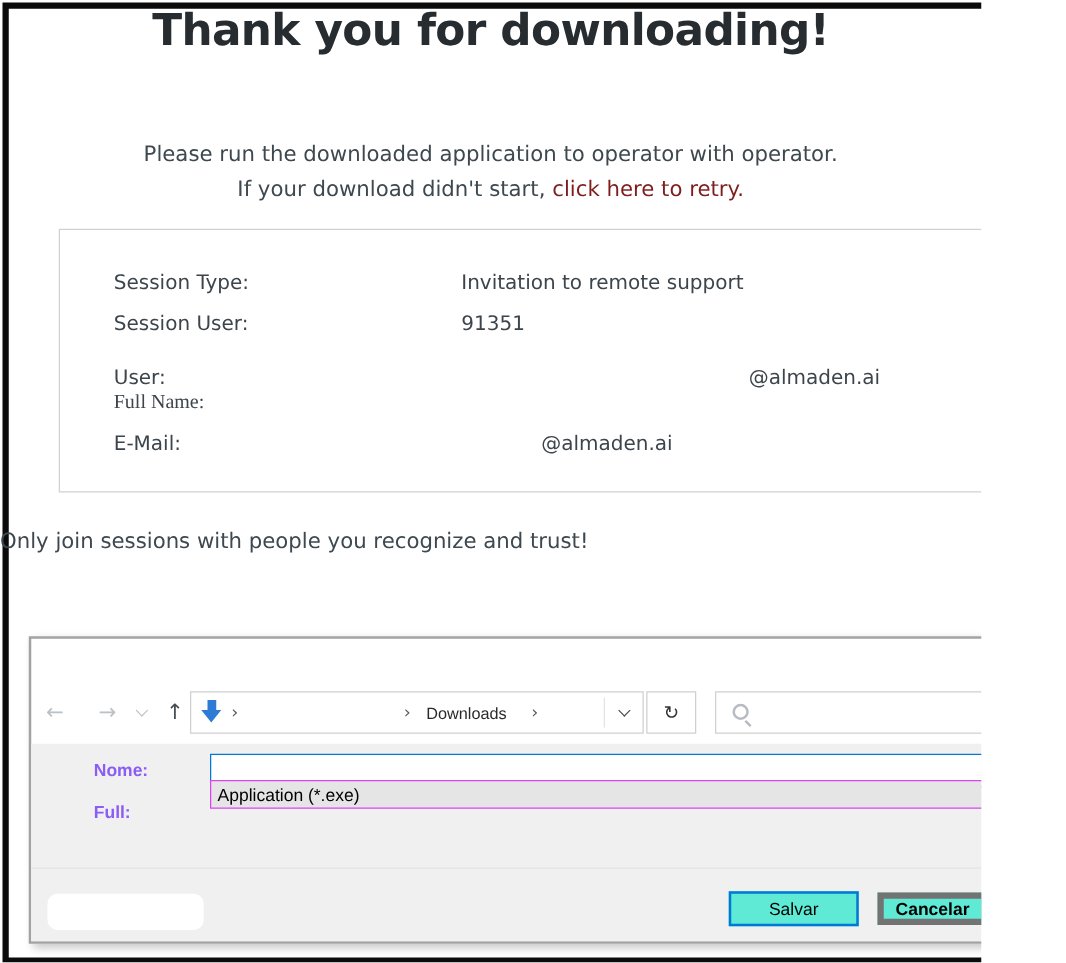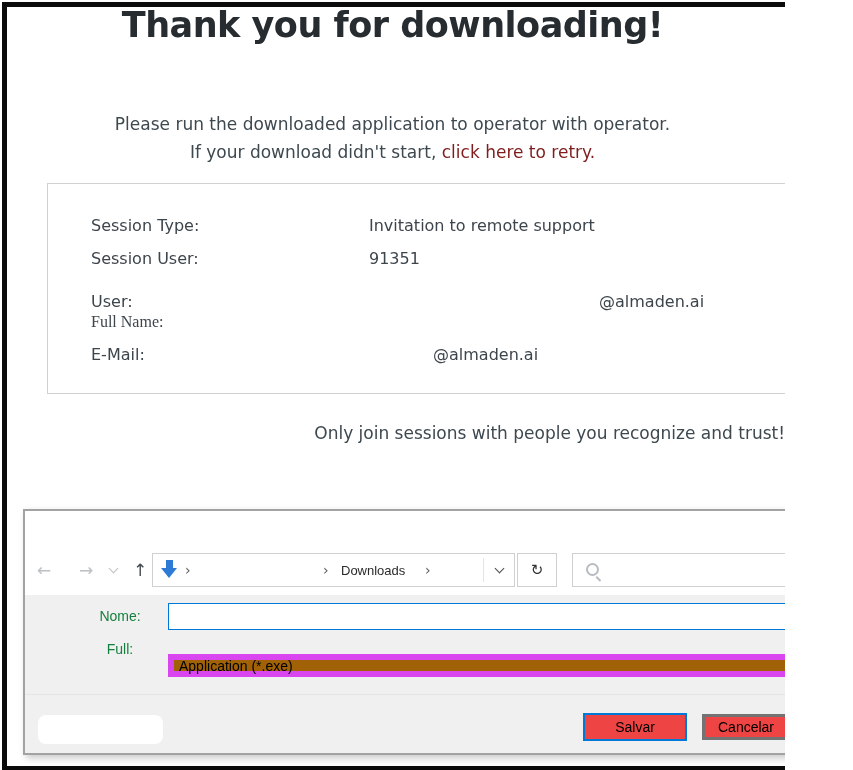--- a/index.html
+++ b/index.html
@@ -17,21 +17,21 @@
 
   .session-box{position:absolute;left:47px;top:183px;width:758px;height:209px;
                border:1px solid #d1d1d1;background:#fff;}
   .srow{position:absolute;left:0;right:0;height:24px;font-size:16px;color:#3d454c;}
   .srow.r0{top:32px;} .srow.r1{top:65px;} .srow.r2{top:108px;} .srow.r3{top:129px;font-family:Liberation Serif, serif;} .srow.r4{top:161px;}
   .slabel{position:absolute;left:43px;white-space:nowrap;}
   .svalue{position:absolute;left:321px;white-space:nowrap;text-align:right;}
   .srow.r2 .svalue{left:551px;}
   .srow.r4 .svalue{left:385px;}
 
-  .warning{position:absolute;top:423px;left:0;width:100%;text-align:right;font-size:17px;color:#3d484f;}
+  .warning{position:absolute;top:423px;left:0;width:100%;text-align:left;font-size:17px;color:#3d484f;}
   .join-link{position:absolute;top:470px;left:0;width:100%;text-align:center;font-size:18px;
              color:#49a1c7;text-decoration:none;cursor:pointer;display:block;}
 
   
   .dialog{position:absolute;left:23px;top:509px;width:806px;height:242px;background:#fff;
           border:2px solid #a2a2a2;box-shadow:3px 3px 7px rgba(0,0,0,.22);
           font-family:"Liberation Sans",sans-serif;font-size:14px;color:#000;}
   .dlg-gray{position:absolute;left:0;right:0;top:84px;bottom:0;background:#f0f0f0;}
   .dlg-close{position:absolute;left:766px;top:3px;width:32px;height:28px;background:transparent;
              border:none;display:flex;align-items:center;justify-content:center;cursor:pointer;padding:0;}
@@ -70,36 +70,36 @@
                font-family:"DejaVu Sans",sans-serif;padding:0;}
   .search{position:absolute;left:547px;top:42px;width:240px;height:34px;background:#fff;
           border:1px solid #d0d0d0;box-sizing:border-box;}
   .mag{position:absolute;left:13px;top:9px;width:9px;height:9px;border:2px solid #b7bcc2;
        border-radius:50%;}
   .mag::after{content:"";position:absolute;left:9px;top:11px;width:6px;height:2px;background:#b7bcc2;
               transform:rotate(45deg);transform-origin:0 0;}
   .search input{position:absolute;left:32px;top:2px;width:200px;height:26px;border:none;outline:none;
                 font-size:13px;font-family:"Liberation Sans",sans-serif;background:transparent;}
 
-  .fld-label{position:absolute;left:50px;width:90px;text-align:center;font-size:14px;color:#15803d;}
+  .fld-label{position:absolute;left:50px;width:90px;text-align:left;font-size:14px;color:#8b5cf6;font-weight:bold;}
   .lbl-nome{top:97px;}
   .lbl-tipo{top:130px;}
   .fld{position:absolute;left:143px;width:651px;box-sizing:border-box;cursor:pointer;}
   .name-field{top:92px;height:27px;background:#fff;border:1px solid #0078d7;display:flex;align-items:center;}
   .hl{margin-left:3px;background:#0078d7;color:#fff;padding:2px 2px 3px 2px;font-size:14px;white-space:nowrap;}
   .fld-chev{position:absolute;right:11px;top:50%;margin-top:-5px;}
-  .type-field{top:143px;height:23px;background:#a16207;border:6px solid #d946ef;display:flex;align-items:center;}
+  .type-field{top:113px;height:23px;background:#e5e5e5;border:1px solid #d946ef;display:flex;align-items:center;}
   .type-field span{margin-left:5px;font-size:14px;white-space:nowrap;}
 
   .footer-sep{position:absolute;left:0;right:0;top:183px;border-top:1px solid #e4e4e4;}
   .white-pill{position:absolute;left:13px;top:204px;width:125px;height:29px;background:#fff;border-radius:8px;}
   .btn{position:absolute;box-sizing:border-box;display:flex;align-items:center;justify-content:center;
-       font-size:14px;color:#000;font-family:"Liberation Sans",sans-serif;cursor:pointer;background:#ef4444;padding:0;}
+       font-size:14px;color:#000;font-family:"Liberation Sans",sans-serif;cursor:pointer;background:#5eead4;padding:0;}
   .btn-save{left:558px;top:202px;width:104px;height:28px;border:2px solid #0078d7;}
-  .btn-cancel{left:677px;top:203px;width:88px;height:26px;border:3px solid #737373;}
+  .btn-cancel{left:677px;top:203px;width:88px;height:26px;border:5px solid #737373;font-weight:bold;}
 
   .grip{position:absolute;right:3px;bottom:2px;width:14px;height:14px;}
   .grip i{position:absolute;width:2.5px;height:2.5px;background:#9a9a9a;}
   .grip i:nth-child(1){left:9px;top:1px;}
   .grip i:nth-child(2){left:5px;top:5px;}
   .grip i:nth-child(3){left:9px;top:5px;}
   .grip i:nth-child(4){left:1px;top:9px;}
   .grip i:nth-child(5){left:5px;top:9px;}
   .grip i:nth-child(6){left:9px;top:9px;}
 </style>

